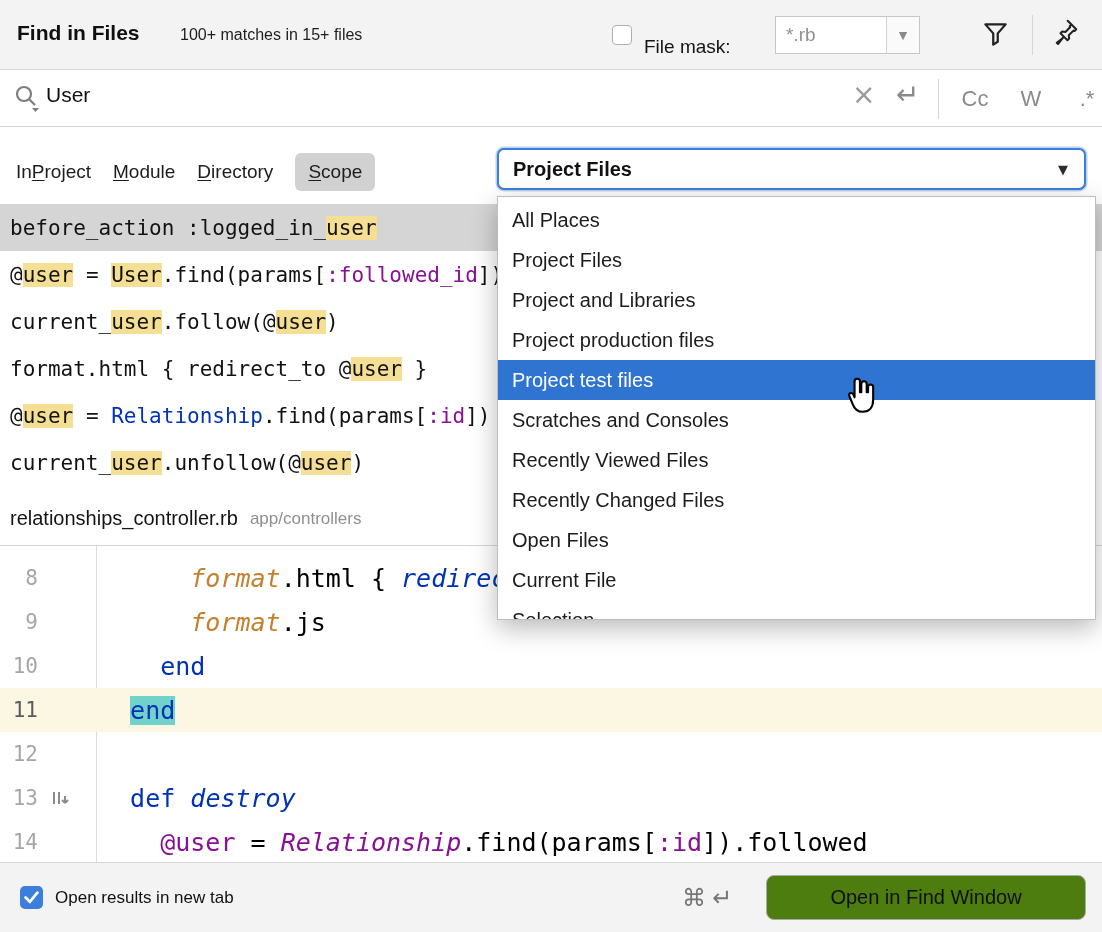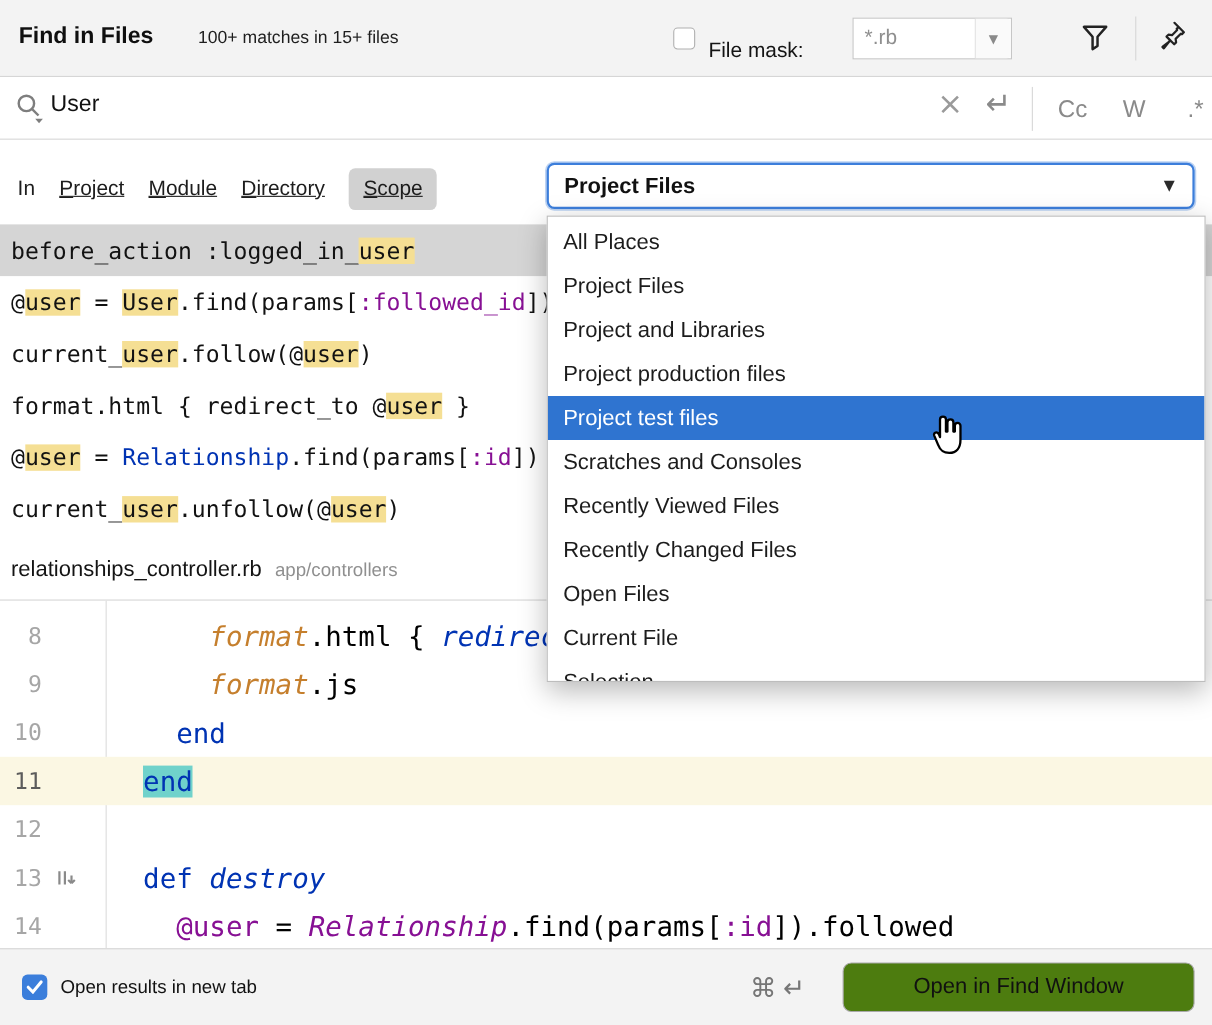--- a/index.html
+++ b/index.html
@@ -35,22 +35,22 @@
                 font-family:"DejaVu Sans",sans-serif; }
   .srch-nl { position:absolute; left:896px; top:8px; font-size:28px; color:#8a8a8a;
              font-family:"DejaVu Sans",sans-serif; }
   .srch-sep { position:absolute; left:938px; top:9px; width:1px; height:40px; background:#D6D6D6; }
   .srch-toggles { position:absolute; left:958px; top:0; height:57px; display:flex;
                   align-items:center; gap:22px; }
   .tgl { font-size:22px; color:#8a8a8a; min-width:34px; text-align:center; }
   
   #scoperow { position:absolute; left:0; top:128px; width:100%; height:70px; background:#fff; }
   .scope-left { position:absolute; left:16px; top:17px; height:53px; display:flex;
-                align-items:center; gap:22px; font-size:19px; color:#1d1d1d; }
-  .scope-tab { padding:8px 0;text-decoration:underline; }
+                align-items:center; font-size:19px; color:#1d1d1d; }
+  .scope-tab { padding:8px 0; }
   .scope-tab.sel { background:#D1D1D1; border-radius:6px; padding:8px 13px; }
   u { text-decoration:underline; text-underline-offset:2px; }
   .scope-combo { position:absolute; left:497px; top:20px; width:589px; height:42px;
                  background:#fff; border:2px solid #3C7EDB; border-radius:7px;
                  box-shadow:0 0 0 1.5px rgba(60,126,219,.35); display:flex; align-items:center; }
   .scope-combo .val { padding-left:14px; font-size:20px; font-weight:600; color:#111; flex:1; }
   .scope-combo .arrow { padding-right:16px; color:#2b2b2b; font-size:13px;
                         font-family:"DejaVu Sans",sans-serif; }
   
   #results { position:absolute; left:0; top:198px; width:100%; height:294px;

